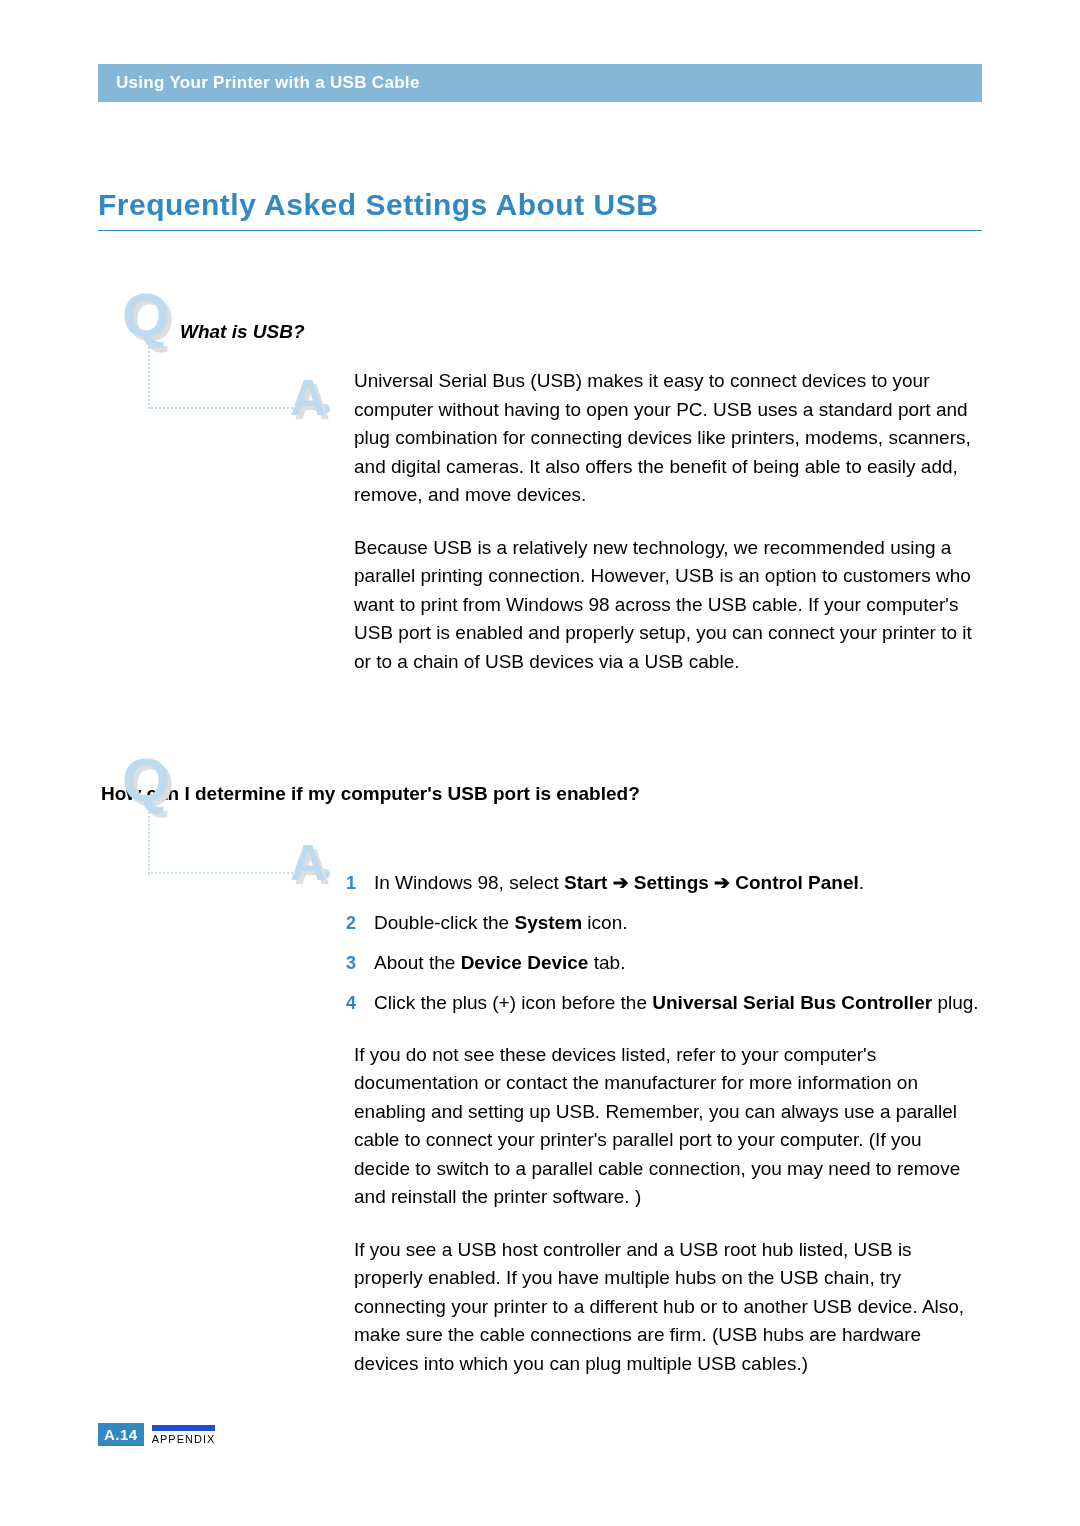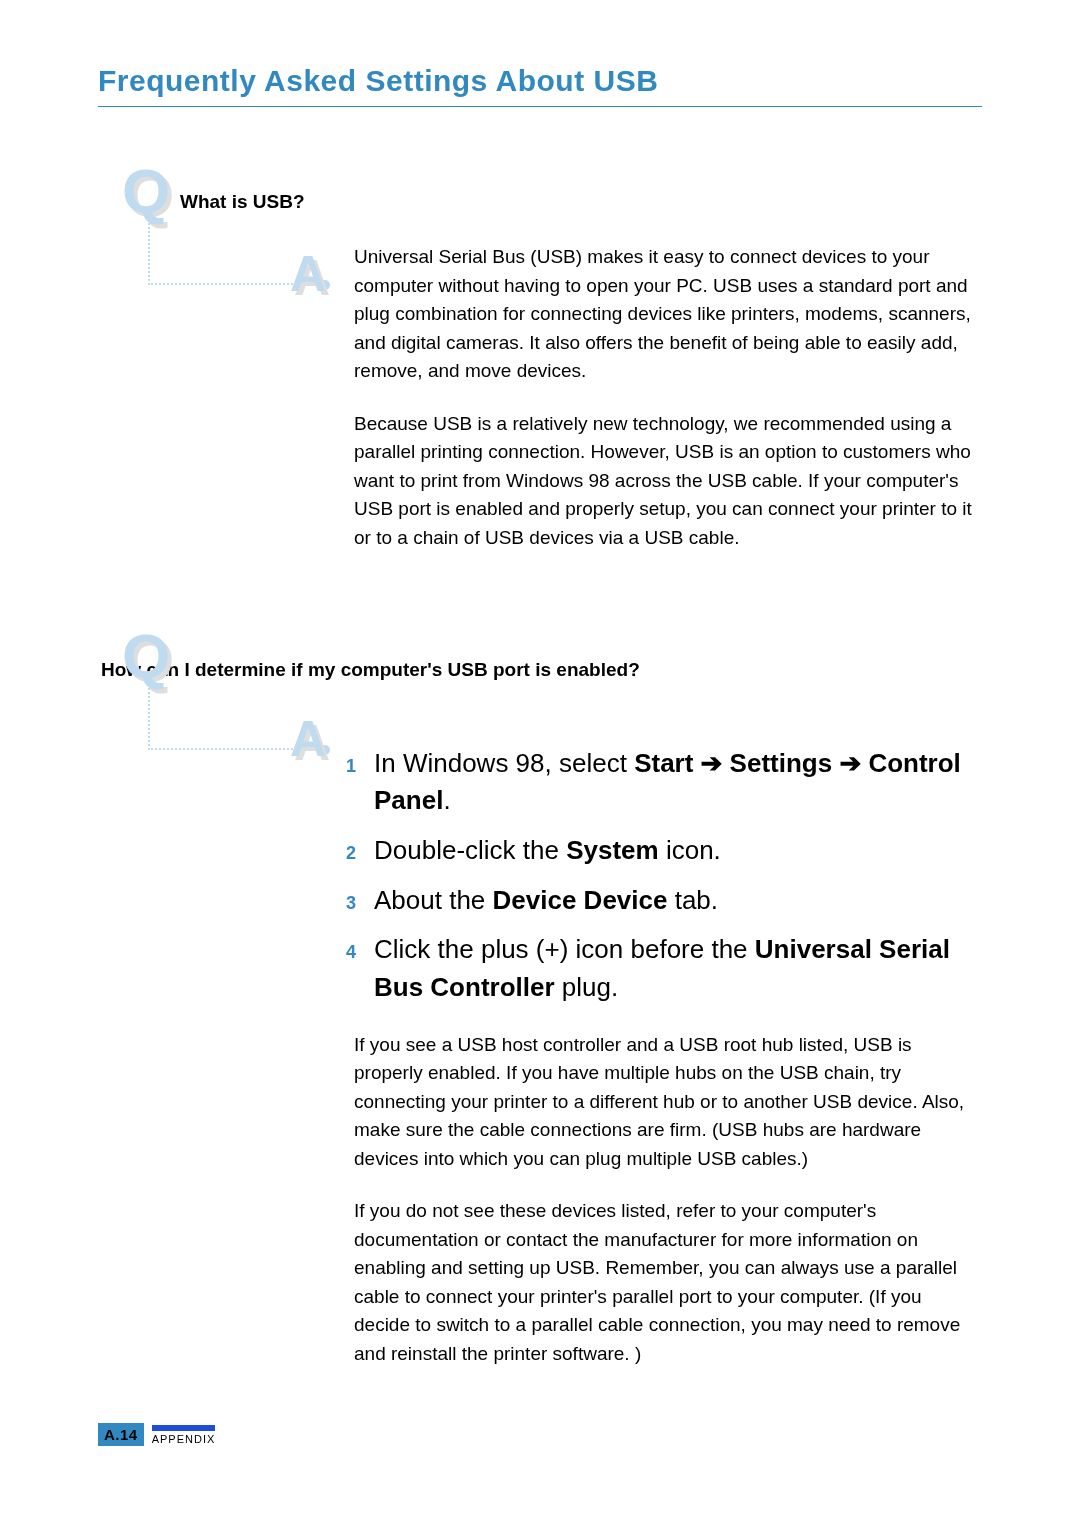--- a/index.html
+++ b/index.html
@@ -60,23 +60,24 @@
   .q-letter {
     font-size: 62px;
     font-weight: bold;
     color: #bfdbef;
     position: relative;
     font-family: Arial, sans-serif;
   }
   .q-text {
     position: absolute;
     left: 82px;
-    top: 32px;
+    top: 38px;
     font-size: 19px;
     font-weight: bold;
+    font-style: italic;
     color: #000;
     white-space: nowrap;
   }
   .dotted-line {
     position: absolute;
     left: 50px;
     top: 64px;
     width: 170px;
     height: 62px;
   }
@@ -139,53 +140,54 @@
   }
   .step-num {
     color: #3289c2;
     font-weight: bold;
     font-size: 18px;
     width: 28px;
     flex-shrink: 0;
   }
   .step-text {
     flex: 1;
-    font-size: 26px;
+    font-size: 19px;
     line-height: 1.45;
   }
   .bold { font-weight: bold; }
   .footer {
     position: absolute;
     left: 98px;
     bottom: 80px;
     display: flex;
     align-items: center;
   }
   .page-badge {
     background: #3289c2;
-    color: #000000;
+    color: #ffffff;
     font-weight: bold;
     font-size: 15px;
     padding: 3px 6px;
     letter-spacing: 0.5px;
   }
   .page-badge .lt { font-size: 15px; }
   .footer-label {
     font-size: 11px;
     letter-spacing: 1px;
     margin-left: 8px;
     border-top: 6px solid #1d4ed8;
     padding-top: 2px;
     font-variant: small-caps;
   }
 </style>
 </head>
 <body>
 
 <div class="page">
+  <div class="header-bar">Using Your Printer with a USB Cable</div>
   <div class="title">Frequently Asked Settings About USB</div>
 
   <div class="qa-block">
     <div class="q-col">
       <div class="q-icon">
         <span class="q-letter-shadow">Q</span>
         <span class="q-letter">Q</span>
       </div>
       <div class="q-text">What is USB?</div>
       <div class="dotted-line">
@@ -235,22 +237,22 @@
         </div>
         <div class="step">
           <span class="step-num">3</span>
           <span class="step-text"><span>About the </span><span class="bold">Device Device</span><span> tab.</span></span>
         </div>
         <div class="step">
           <span class="step-num">4</span>
           <span class="step-text"><span>Click the plus (+) icon before the </span><span class="bold">Universal Serial Bus Controller</span><span> plug.</span></span>
         </div>
       </div>
+      <p>If you do not see these devices listed, refer to your computer's documentation or contact the manufacturer for more information on enabling and setting up USB. Remember, you can always use a parallel cable to connect your printer's parallel port to your computer. (If you decide to switch to a parallel cable connection, you may need to remove and reinstall the printer software. )</p>
       <p>If you see a USB host controller and a USB root hub listed, USB is properly enabled. If you have multiple hubs on the USB chain, try connecting your printer to a different hub or to another USB device. Also, make sure the cable connections are firm. (USB hubs are hardware devices into which you can plug multiple USB cables.)</p>
-      <p>If you do not see these devices listed, refer to your computer's documentation or contact the manufacturer for more information on enabling and setting up USB. Remember, you can always use a parallel cable to connect your printer's parallel port to your computer. (If you decide to switch to a parallel cable connection, you may need to remove and reinstall the printer software. )</p>
     </div>
   </div>
 
 </div>
 
 <div class="footer">
   <span class="page-badge">
     <span>A.</span><span class="lt">14</span>
   </span>
   <span class="footer-label">APPENDIX</span>

